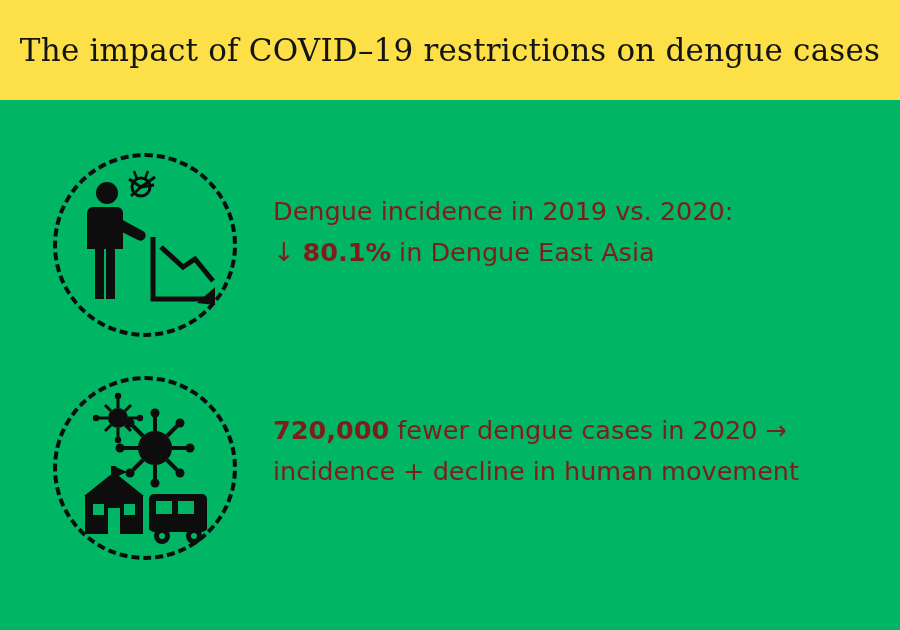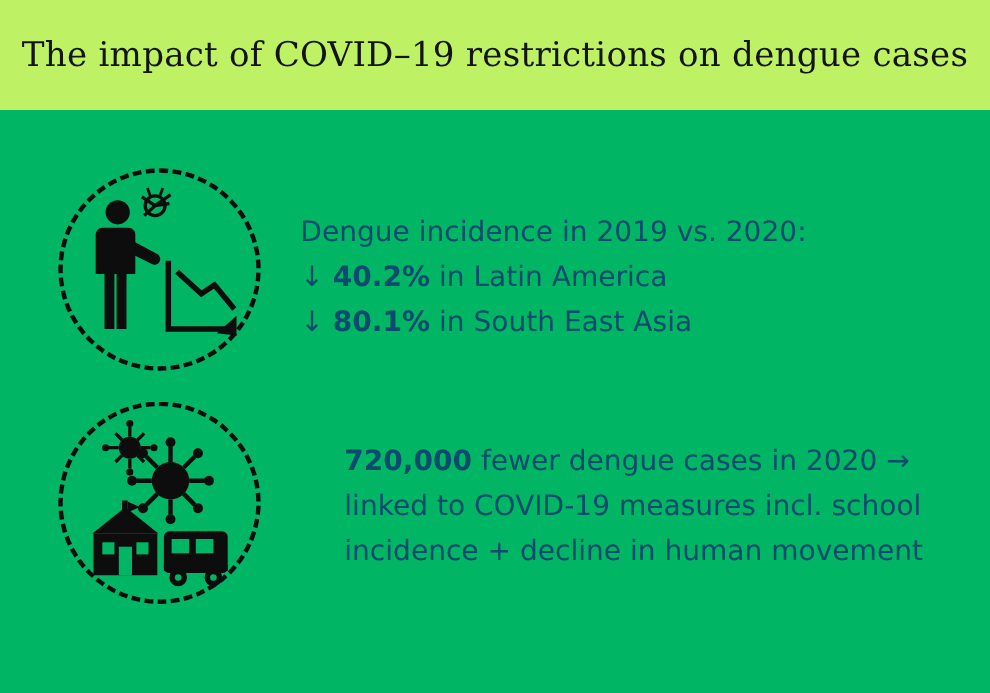--- a/index.html
+++ b/index.html
@@ -21,21 +21,21 @@
   }
   .title-band {
     position: absolute;
     left: 0;
     top: 0;
     width: 900px;
     height: 100px;
     display: flex;
     align-items: center;
     justify-content: center;
-    background: #bef264;
+    background: #fde047;
   }
   .title-text {
     font-family: "DejaVu Serif", serif;
     font-size: 31px;
     color: #141414;
     letter-spacing: 0.2px;
     white-space: nowrap;
   }
   .green-panel {
     position: absolute;
@@ -44,21 +44,21 @@
     width: 900px;
     height: 530px;
     background: #00b563;
   }
   .row {
     position: absolute;
     display: flex;
     align-items: flex-start;
   }
   .row-1 { left: 45px; top: 45px; }
-  .row-2 { left: 45px; top: 257px; gap: 40px; }
+  .row-2 { left: 45px; top: 268px; }
 
   .icon-circle {
     position: relative;
     width: 200px;
     height: 200px;
     flex: 0 0 200px;
   }
   .dashed-ring {
     position: absolute;
     left: 8px;
@@ -73,21 +73,21 @@
     position: absolute;
     left: 0;
     top: 0;
     width: 200px;
     height: 200px;
   }
 
   .text-block {
     margin-left: 28px;
     padding-top: 46px;
-    color: #0c4a6e;
+    color: #7f1d1d;
   }
   .text-block.lower { padding-top: 42px; }
   .line {
     font-size: 25.5px;
     line-height: 41px;
     white-space: nowrap;
     font-weight: 400;
   }
   .line b { font-weight: 700; }
 </style>
@@ -122,22 +122,21 @@
 
           <path d="M108 92 v62 h60" stroke="#0d0d0d" stroke-width="5" fill="none"></path>
 
           <path d="M116 102 l22 20 l12 -8 l18 22" stroke="#0d0d0d" stroke-width="5" fill="none"></path>
 
           <path d="M170 142 l0 18 l-18 -2 z" fill="#0d0d0d"></path>
         </svg>
       </div>
       <div class="text-block">
         <div class="line">Dengue incidence in 2019 vs. 2020:</div>
-        <div class="line"><span>↓ </span><b>40.2%</b><span> in Latin America</span></div>
-        <div class="line"><span>↓ </span><b>80.1%</b><span> in South East Asia</span></div>
+        <div class="line"><span>↓ </span><b>80.1%</b><span> in Dengue East Asia</span></div>
       </div>
     </div>
 
     <div class="row row-2">
       <div class="icon-circle">
         <div class="dashed-ring"></div>
         <svg class="icon-art" viewBox="0 0 200 200">
 
           <circle cx="73" cy="50" r="10" fill="#0d0d0d"></circle>
           <g stroke="#0d0d0d" stroke-width="3">
@@ -174,19 +173,18 @@
           <rect x="133" y="133" width="16" height="13" fill="#00b563"></rect>
           <rect x="104" y="156" width="58" height="6" fill="#0d0d0d"></rect>
           <circle cx="117" cy="168" r="8" fill="#0d0d0d"></circle>
           <circle cx="149" cy="168" r="8" fill="#0d0d0d"></circle>
           <circle cx="117" cy="168" r="3" fill="#00b563"></circle>
           <circle cx="149" cy="168" r="3" fill="#00b563"></circle>
         </svg>
       </div>
       <div class="text-block lower">
         <div class="line"><b>720,000</b><span> fewer dengue cases in 2020 →</span></div>
-        <div class="line">linked to COVID-19 measures incl. school</div>
         <div class="line">incidence + decline in human movement</div>
       </div>
     </div>
 
   </div>
 </div>
 
 </body></html>

